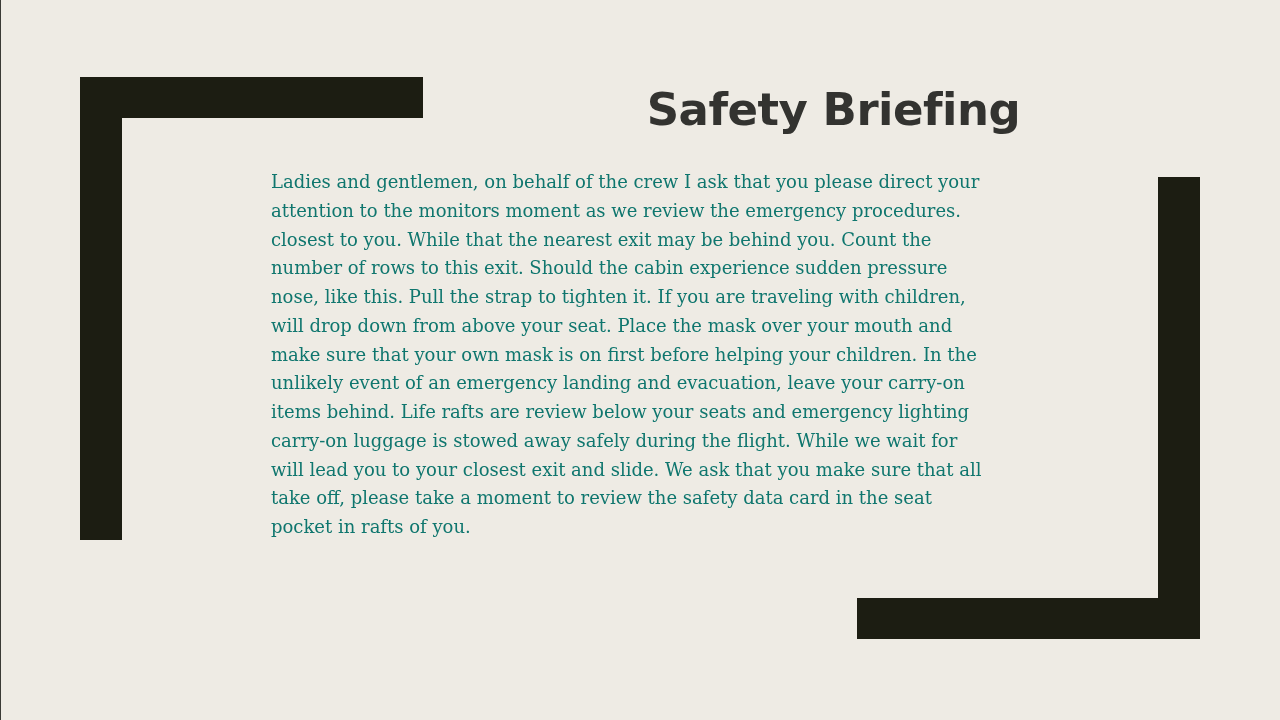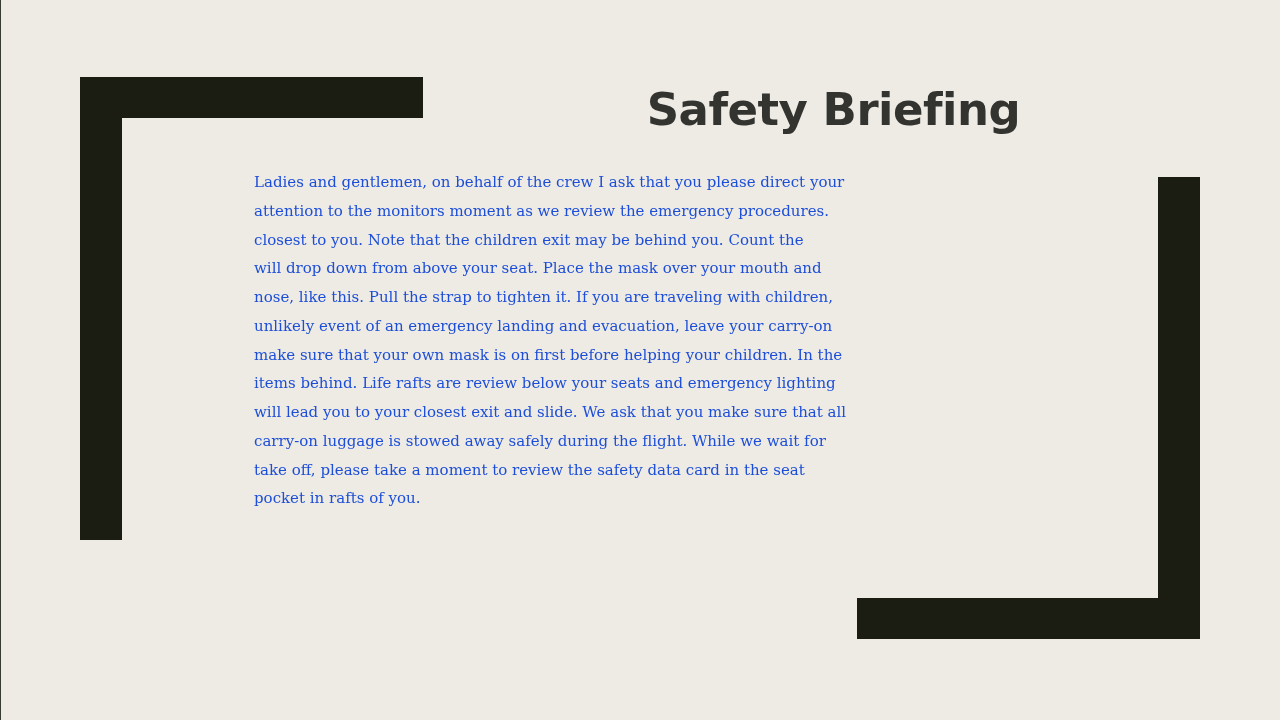--- a/index.html
+++ b/index.html
@@ -41,27 +41,27 @@
     font-family: "DejaVu Sans", sans-serif;
     font-weight: bold;
     font-size: 45px;
     line-height: 60px;
     color: #333330;
     letter-spacing: -0.5px;
     margin: 0;
   }
   .body-text {
     position: absolute;
-    left: 253px;
+    left: 270px;
     top: 168px;
     width: 880px;
     font-family: "DejaVu Serif", serif;
-    font-size: 15px;
+    font-size: 18px;
     line-height: 28.75px;
-    color: #1d4ed8;
+    color: #0f766e;
     margin: 0;
   }
   .body-text .line {
     display: block;
     white-space: nowrap;
   }
 </style>
 </head>
 <body>
 
@@ -69,24 +69,25 @@
   <div class="bar tl-h"></div>
   <div class="bar tl-v"></div>
   <div class="bar br-v"></div>
   <div class="bar br-h"></div>
 
   <h1 class="title">Safety Briefing</h1>
 
   <div class="body-text">
     <span class="line">Ladies and gentlemen, on behalf of the crew I ask that you please direct your</span>
     <span class="line">attention to the monitors moment as we review the emergency procedures.</span>
-    <span class="line">closest to you. Note that the children exit may be behind you. Count the</span>
+    <span class="line">closest to you. While that the nearest exit may be behind you. Count the</span>
+    <span class="line">number of rows to this exit. Should the cabin experience sudden pressure</span>
+    <span class="line">nose, like this. Pull the strap to tighten it. If you are traveling with children,</span>
     <span class="line">will drop down from above your seat. Place the mask over your mouth and</span>
-    <span class="line">nose, like this. Pull the strap to tighten it. If you are traveling with children,</span>
+    <span class="line">make sure that your own mask is on first before helping your children. In the</span>
     <span class="line">unlikely event of an emergency landing and evacuation, leave your carry-on</span>
-    <span class="line">make sure that your own mask is on first before helping your children. In the</span>
     <span class="line">items behind. Life rafts are review below your seats and emergency lighting</span>
+    <span class="line">carry-on luggage is stowed away safely during the flight. While we wait for</span>
     <span class="line">will lead you to your closest exit and slide. We ask that you make sure that all</span>
-    <span class="line">carry-on luggage is stowed away safely during the flight. While we wait for</span>
     <span class="line">take off, please take a moment to review the safety data card in the seat</span>
     <span class="line">pocket in rafts of you.</span>
   </div>
 </div>
 
 </body></html>

